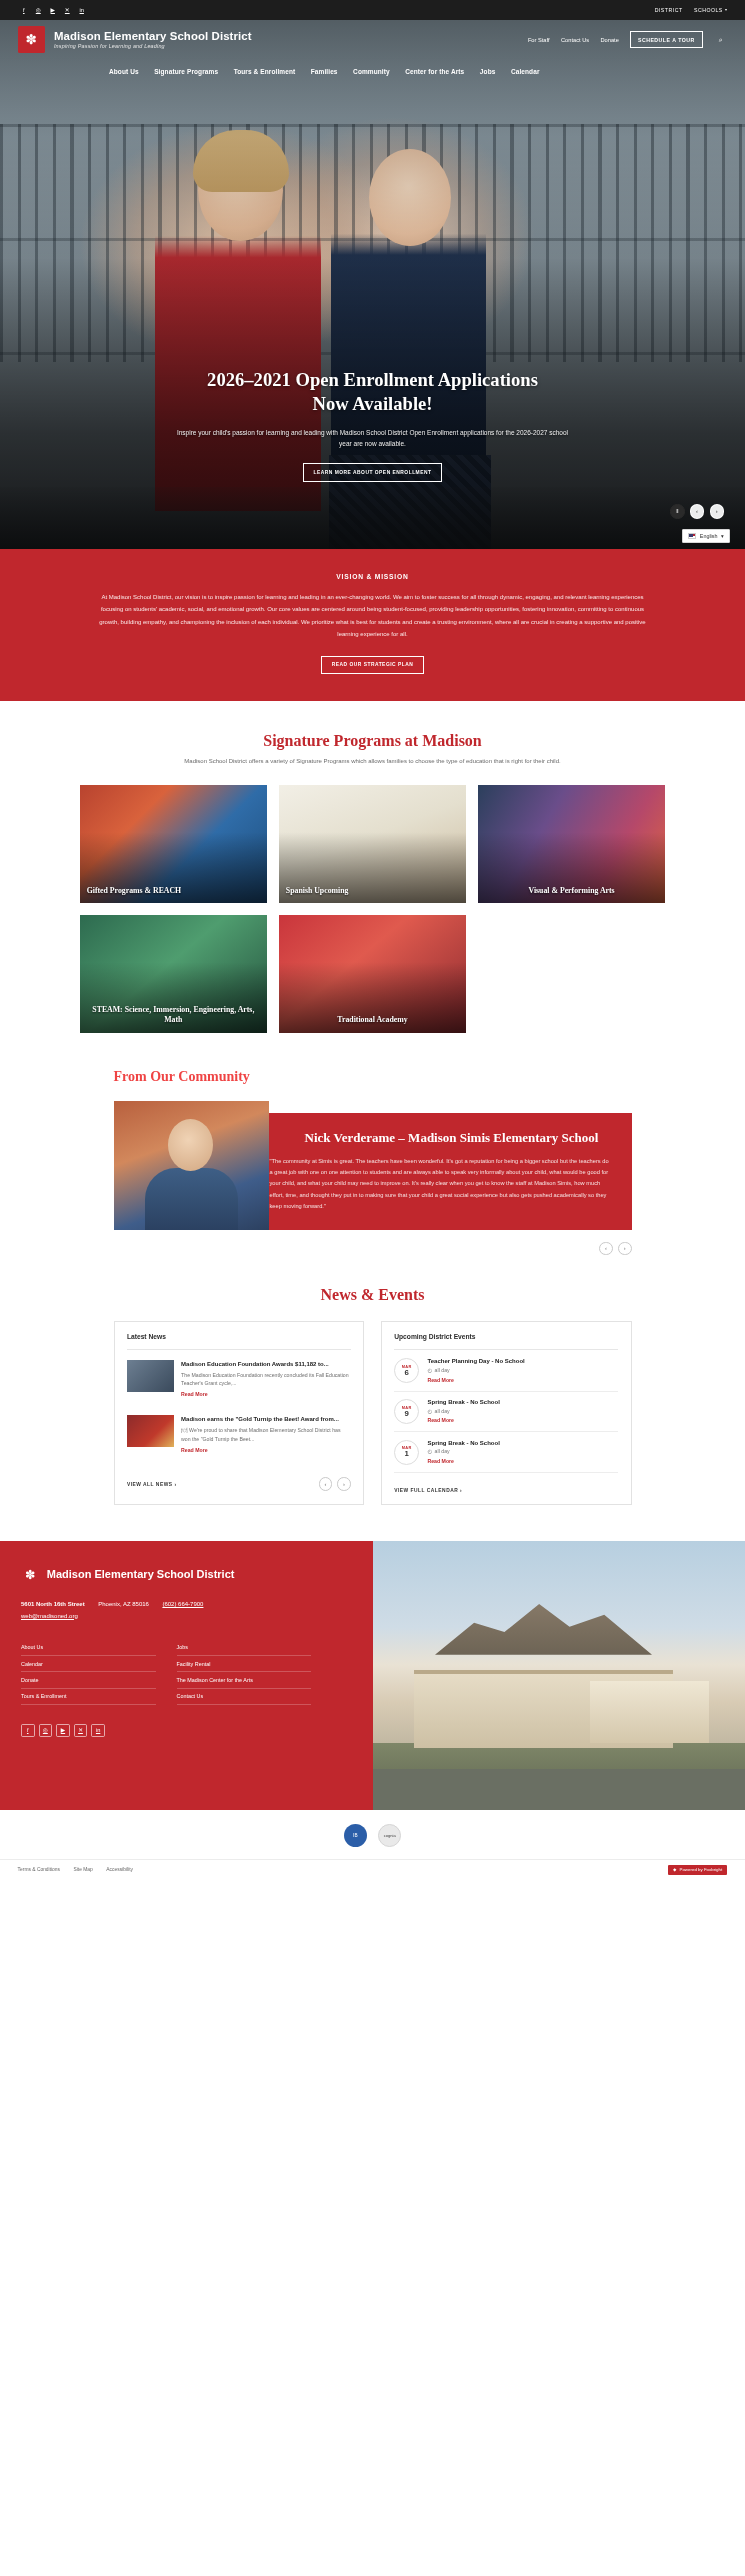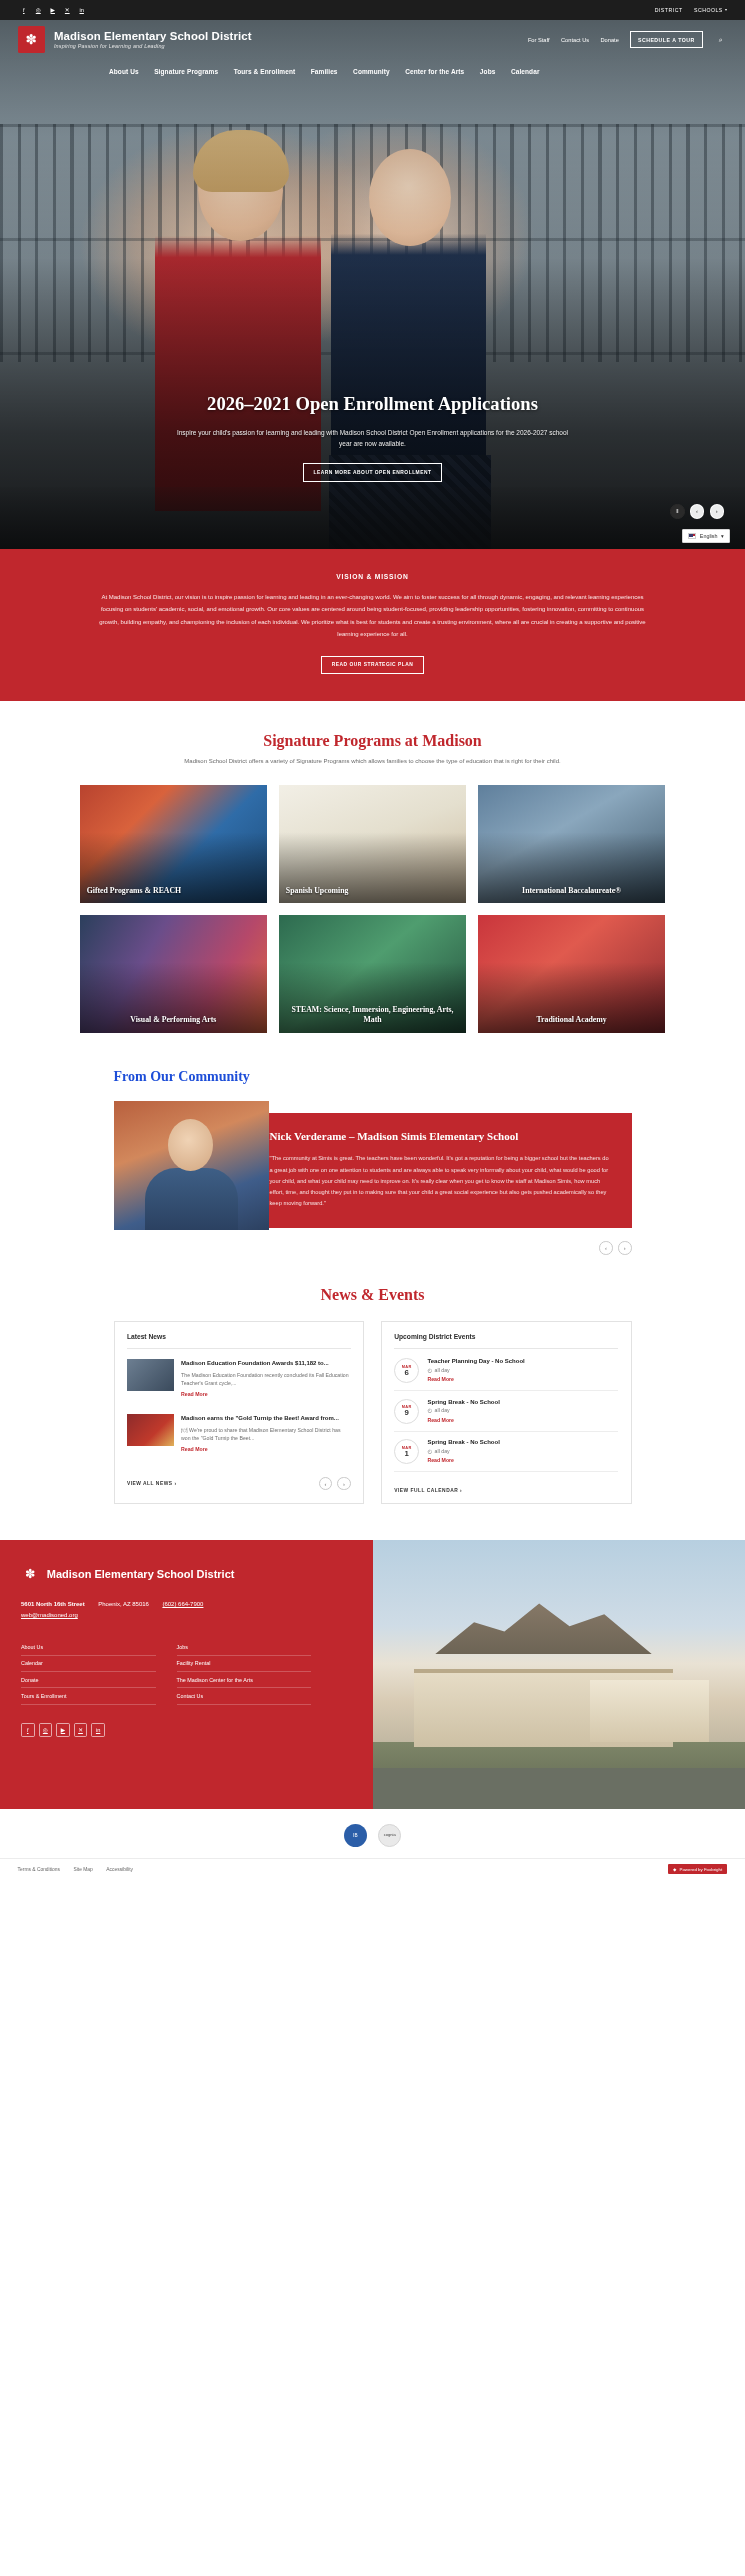--- a/index.html
+++ b/index.html
@@ -238,21 +238,21 @@
   .img-art2 { background: linear-gradient(160deg,#f2efe6 0%,#e4dfce 45%,#c9b79a 100%); }
   .img-art3 { background: linear-gradient(150deg,#5f7f9c 0%,#8aa7bd 40%,#3e5668 100%); }
   .img-art4 { background: linear-gradient(120deg,#2b3f5c 0%,#6a4d8a 35%,#b5486a 70%,#e0663f 100%); }
   .img-art5 { background: linear-gradient(140deg,#2d6a4f 0%,#4f9d6f 45%,#234f3c 100%); }
   .img-art6 { background: linear-gradient(140deg,#c9353c 0%,#e05a4e 40%,#8a2a2f 100%); }
 
   
   .community { padding: 15.5px 0 5.2px; }
   .community-inner { width: 518px; margin: 0 auto; }
   .community h2 {
-    font-family: "Liberation Serif", serif; color: #1d4ed8;
+    font-family: "Liberation Serif", serif; color: #ef4444;
     font-size: 14px; font-weight: 700; margin-bottom: 15.5px;
   }
   .testimonial { position: relative; display: flex; align-items: flex-start; }
   .t-photo {
     width: 155px; height: 129px; flex: 0 0 155px;
     background: linear-gradient(160deg,#b8603e 0%,#d2885c 35%,#3f5d8a 70%,#2c405f 100%);
     position: relative; z-index: 2;
   }
   .t-photo .t-face {
     position: absolute; left: 54px; top: 18.6px; width: 45px; height: 52px;
@@ -260,22 +260,23 @@
   }
   .t-photo .t-body {
     position: absolute; left: 31px; bottom: 0; width: 93px; height: 62px;
     border-radius: 31px 31px 0 0; background: linear-gradient(180deg,#3e5f86,#2b4161);
   }
   .t-card {
     background: #c0272d; color: #fff; margin-left: -21px; margin-top: 12.4px;
     padding: 15.5px 22px 18.6px; flex: 1; position: relative; z-index: 1;
   }
   .t-name {
-    font-family: "Liberation Serif", serif; font-size: 11px; font-weight: 700;
+    font-family: "Liberation Serif", serif; font-size: 13px; font-weight: 700;
     line-height: 1.4;
+    padding-left: 35px;
   }
   .t-quote { margin-top: 9.3px; font-size: 5.7px; line-height: 1.95; color: #f7e3e3; }
   .t-nav { display: flex; gap: 5.2px; justify-content: flex-end; margin-top: 11.4px; }
   .t-nav .ctrl-sm {
     width: 13.5px; height: 13.5px; border-radius: 50%; border: 0.5px solid #c9c9c9;
     display: flex; align-items: center; justify-content: center;
     color: #777; font-size: 5.7px; background: #fff; cursor: pointer;
   }
 
   
@@ -444,20 +445,21 @@
         <a class="nav-item" href="#">Community</a>
         <a class="nav-item" href="#">Center for the Arts</a>
         <a class="nav-item" href="#">Jobs</a>
         <a class="nav-item" href="#">Calendar</a>
       </div>
     </div>
 
     <div class="hero-content">
       <div class="hero-title">
         <div>2026–2021 Open Enrollment Applications</div>
+        <div>Now Available!</div>
       </div>
       <div class="hero-sub">Inspire your child's passion for learning and leading with Madison School District Open Enrollment applications for the 2026-2027 school year are now available.</div>
       <button class="hero-cta">LEARN MORE ABOUT OPEN ENROLLMENT</button>
     </div>
 
     <div class="hero-controls">
       <button class="ctrl dark">‖</button>
       <button class="ctrl light">‹</button>
       <button class="ctrl light">›</button>
     </div>
@@ -481,25 +483,20 @@
     <div class="program-grid">
       <a class="program-card" href="#">
         <span class="pc-img img-art1"></span>
         <span class="pc-shade"></span>
         <span class="pc-label left">Gifted Programs &amp; REACH</span>
       </a>
       <a class="program-card" href="#">
         <span class="pc-img img-art2"></span>
         <span class="pc-shade"></span>
         <span class="pc-label left">Spanish Upcoming</span>
-      </a>
-      <a class="program-card" href="#">
-        <span class="pc-img img-art3"></span>
-        <span class="pc-shade"></span>
-        <span class="pc-label center">International Baccalaureate®</span>
       </a>
       <a class="program-card" href="#">
         <span class="pc-img img-art4"></span>
         <span class="pc-shade"></span>
         <span class="pc-label center">Visual &amp; Performing Arts</span>
       </a>
       <a class="program-card" href="#">
         <span class="pc-img img-art5"></span>
         <span class="pc-shade"></span>
         <span class="pc-label center">STEAM: Science, Immersion, Engineering, Arts, Math</span>

